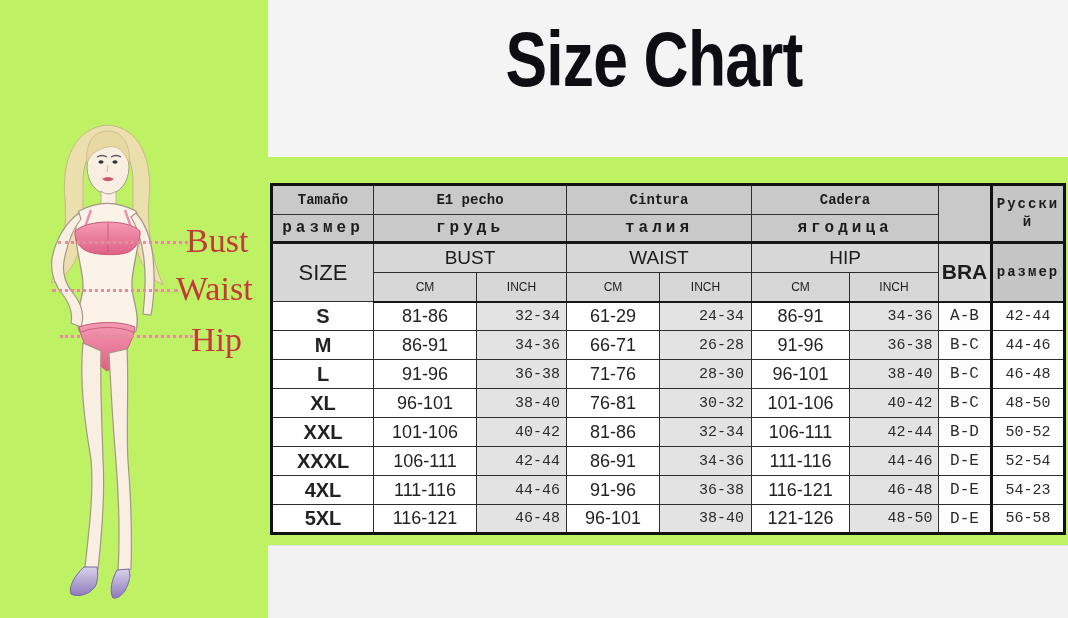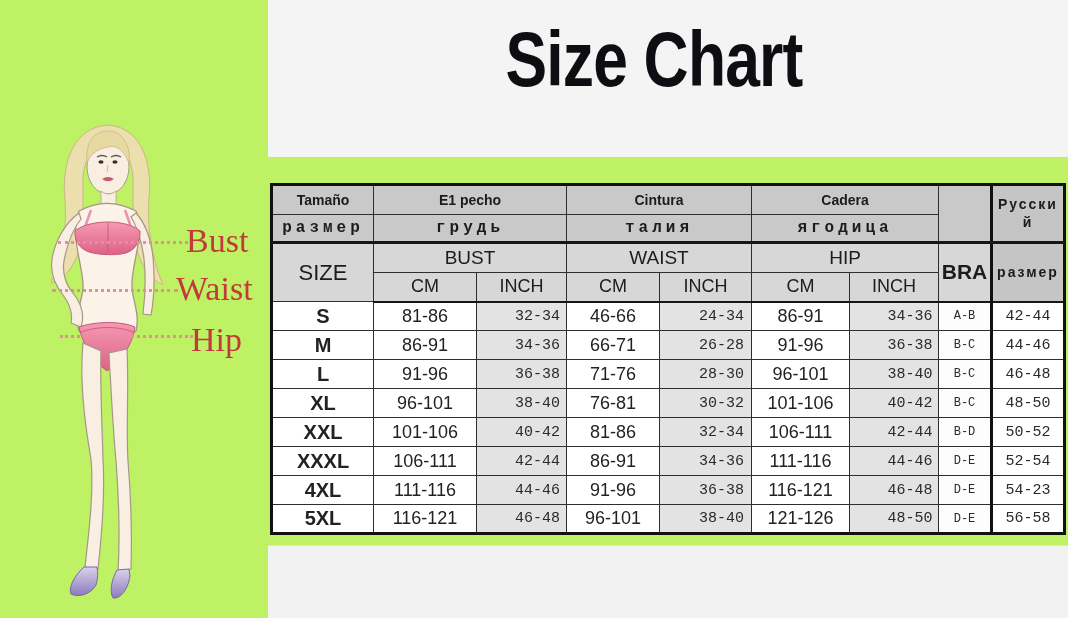--- a/index.html
+++ b/index.html
@@ -60,42 +60,42 @@
   .size-table th, .size-table td {
     border:1.5px solid #2e2e2e; text-align:center; vertical-align:middle;
     overflow:hidden; color:#1c1c1c;
   }
   tr.r1 { height:30px; }
   tr.r2 { height:28px; }
   tr.r3 { height:30px; }
   tr.r4 { height:29px; }
   tr.data { height:29px; }
 
-  .h1 { background:#c9c9c9; font-family:Liberation Sans, sans-serif;
+  .h1 { background:#c9c9c9; font-family:Liberation Mono, monospace;
         font-weight:700; font-size:14px; }
   .h2 { background:#c9c9c9; font-family:"Liberation Mono","DejaVu Sans Mono",monospace;
         font-weight:700; font-size:16px; letter-spacing:4px; }
   .h3 { background:#d7d7d7; font-weight:500; font-size:19px; }
   .h3size { background:#d7d7d7; font-weight:500; font-size:22px; color:#2a2a2a;margin-top:28px; }
-  .h4 { background:#d7d7d7; font-weight:500; font-size:18px; }
+  .h4 { background:#d7d7d7; font-weight:500; font-size:12px; }
   .hbra { background:#d7d7d7; font-weight:700; font-size:21px; }
   .hbratop { background:#c9c9c9; }
-  .hru { background:#c5c5c5; font-family:Liberation Sans, sans-serif;
+  .hru { background:#c5c5c5; font-family:Liberation Mono, monospace;
          font-weight:700; font-size:14px; letter-spacing:2px; text-align:left;
          padding:2px 3px; line-height:1.25; word-break:break-all; vertical-align:top; }
   .thickL { border-left:3px solid #111 !important; }
   .thickB { border-bottom:3px solid #161616 !important; }
   .thickB2 { border-bottom:2.5px solid #161616 !important; }
 
   td.size-col { background:#ffffff; font-size:20px; font-weight:600; color:#222; }
   td.cm   { background:#ffffff; font-size:18px; font-weight:400; color:#222; }
   td.inch { background:#e3e3e3; font-family:"Liberation Mono","DejaVu Sans Mono",monospace;
             font-size:15px; color:#2a2a2a;padding-left:32px; }
   td.bra  { background:#fdfdfd; font-family:"Liberation Mono","DejaVu Sans Mono",monospace;
-            font-size:12px; color:#2a2a2a; }
+            font-size:16px; color:#2a2a2a; }
   td.ru   { background:#ffffff; font-family:"Liberation Mono","DejaVu Sans Mono",monospace;
             font-size:15px; color:#2a2a2a; }
 </style>
 </head>
 <body>
 
 <div class="canvas">
 
   <div class="title-band"></div>
   <div class="footer-band"></div>
@@ -199,21 +199,21 @@
       <th class="h4 thickB2">CM</th>
       <th class="h4 thickB2">INCH</th>
       <th class="h4 thickB2">CM</th>
       <th class="h4 thickB2">INCH</th>
     </tr>
 
     <tr class="data">
       <td class="size-col">S</td>
       <td class="cm">81-86</td>
       <td class="inch">32-34</td>
-      <td class="cm">46-66</td>
+      <td class="cm">61-29</td>
       <td class="inch">24-34</td>
       <td class="cm">86-91</td>
       <td class="inch">34-36</td>
       <td class="bra">A-B</td>
       <td class="ru thickL">42-44</td>
     </tr>
     <tr class="data">
       <td class="size-col">M</td>
       <td class="cm">86-91</td>
       <td class="inch">34-36</td>

